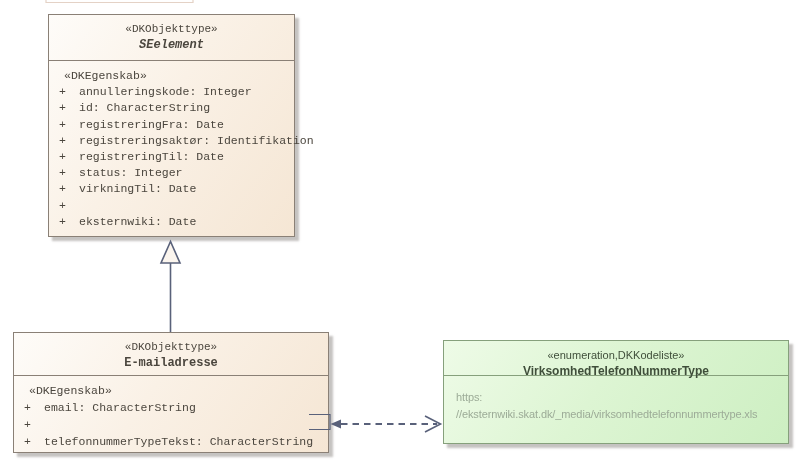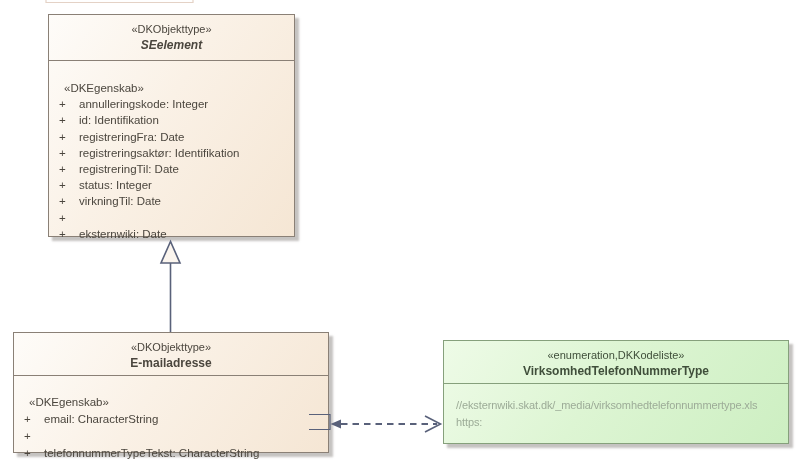--- a/index.html
+++ b/index.html
@@ -5,34 +5,35 @@
   html,body{margin:0;padding:0;background:#ffffff;}
   .canvas{
     position:relative;width:800px;height:467px;background:#ffffff;overflow:hidden;
     font-family:"Liberation Sans","DejaVu Sans",sans-serif;color:#4b463e;
   }
   .uml-box{position:absolute;box-sizing:border-box;
     box-shadow:3.5px 3.5px 2px rgba(150,146,142,0.55);}
   .class-box{
     background:linear-gradient(125deg,#fefcf9 0%,#faf1e6 45%,#f5e6d4 100%);
     border:1px solid #8a8076;
+    font-family:Liberation Mono, monospace;
   }
   .enum-box{
     background:linear-gradient(125deg,#eefbe7 0%,#ddf5d3 45%,#cdefc2 100%);
     border:1px solid #86a07c;
     color:#3f4e3a;
   }
   .uml-header{box-sizing:border-box;text-align:center;padding-top:7px;}
   .class-box .uml-header{border-bottom:1px solid #8a8076;}
   .enum-box .uml-header{border-bottom:1px solid #86a07c;}
   .stereotype{font-size:11px;line-height:15px;}
   .class-name{font-size:12px;font-weight:bold;line-height:16px;}
   .class-name.abstract{font-style:italic;}
   .uml-attrs{padding-top:7px;font-size:11.5px;}
-  .attr-stereotype{padding-left:15px;margin-top:12px;}
+  .attr-stereotype{padding-left:15px;}
   .attr-row{display:flex;padding-left:10px;white-space:nowrap;}
   .attr-row .vis{width:20px;flex:0 0 20px;}
   .lh16 .attr-stereotype,.lh16 .attr-row{line-height:16.2px;}
   .lh17 .attr-stereotype,.lh17 .attr-row{line-height:17px;}
   .enum-body{padding:13px 0 0 12px;font-size:11px;letter-spacing:-0.1px;
     line-height:17px;color:#9cab97;white-space:nowrap;}
   .overlay{position:absolute;left:0;top:0;pointer-events:none;}
 </style>
 </head>
 <body>
@@ -45,21 +46,21 @@
       <div class="class-name abstract">SEelement</div>
     </div>
     <div class="uml-attrs lh16">
       <div class="attr-stereotype">«DKEgenskab»</div>
       <div class="attr-row">
         <span class="vis">+</span>
         <span>annulleringskode: Integer</span>
       </div>
       <div class="attr-row">
         <span class="vis">+</span>
-        <span>id: Identifikation</span>
+        <span>id: CharacterString</span>
       </div>
       <div class="attr-row">
         <span class="vis">+</span>
         <span>registreringFra: Date</span>
       </div>
       <div class="attr-row">
         <span class="vis">+</span>
         <span>registreringsaktør: Identifikation</span>
       </div>
       <div class="attr-row">
@@ -99,27 +100,27 @@
         <span class="vis">+</span>
       </div>
       <div class="attr-row">
         <span class="vis">+</span>
         <span>telefonnummerTypeTekst: CharacterString</span>
       </div>
     </div>
   </div>
 
   <div class="uml-box enum-box" style="left:443px;top:340px;width:346px;height:104px;">
-    <div class="uml-header" style="height:43px;">
+    <div class="uml-header" style="height:35px;">
       <div class="stereotype">«enumeration,DKKodeliste»</div>
       <div class="class-name">VirksomhedTelefonNummerType</div>
     </div>
     <div class="enum-body">
+      <div>https:</div>
       <div>//eksternwiki.skat.dk/_media/virksomhedtelefonnummertype.xls</div>
-      <div>https:</div>
     </div>
   </div>
 
   <svg class="overlay" width="800" height="467" viewBox="0 0 800 467">
 
     <path d="M46,0 L46,2.5 L193,2.5 L193,0" fill="none" stroke="#e4d2c6" stroke-width="1.2"></path>
 
     <g stroke="#59617a" stroke-width="1.6">
       <line x1="170.5" y1="332" x2="170.5" y2="263"></line>
       <polygon points="170.5,241.5 161,263 180,263" fill="#fbf5ee"></polygon>

